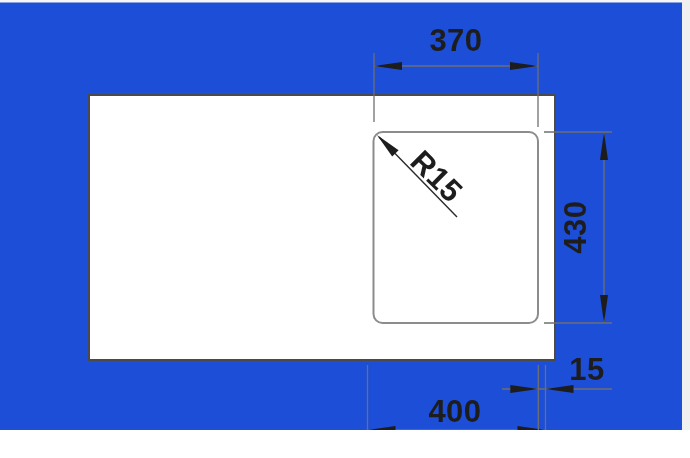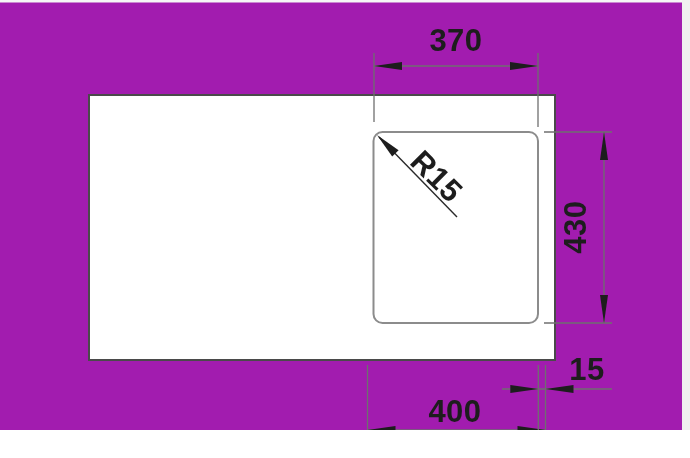--- a/index.html
+++ b/index.html
@@ -5,21 +5,21 @@
   html, body {
     margin: 0;
     padding: 0;
     background: #ffffff;
     font-family: "Liberation Sans", sans-serif;
   }
   .stage {
     position: relative;
     width: 690px;
     height: 430px;
-    background: #a21caf;
+    background: #1d4ed8;
     overflow: hidden;
   }
   svg { display: block; }
   .edge-band { fill: #f0f0f0; }
   .edge-band-top { fill: #f6f6f6; }
   .outer-outline {
     fill: #ffffff;
     stroke: #4a4a4a;
     stroke-width: 2;
   }

